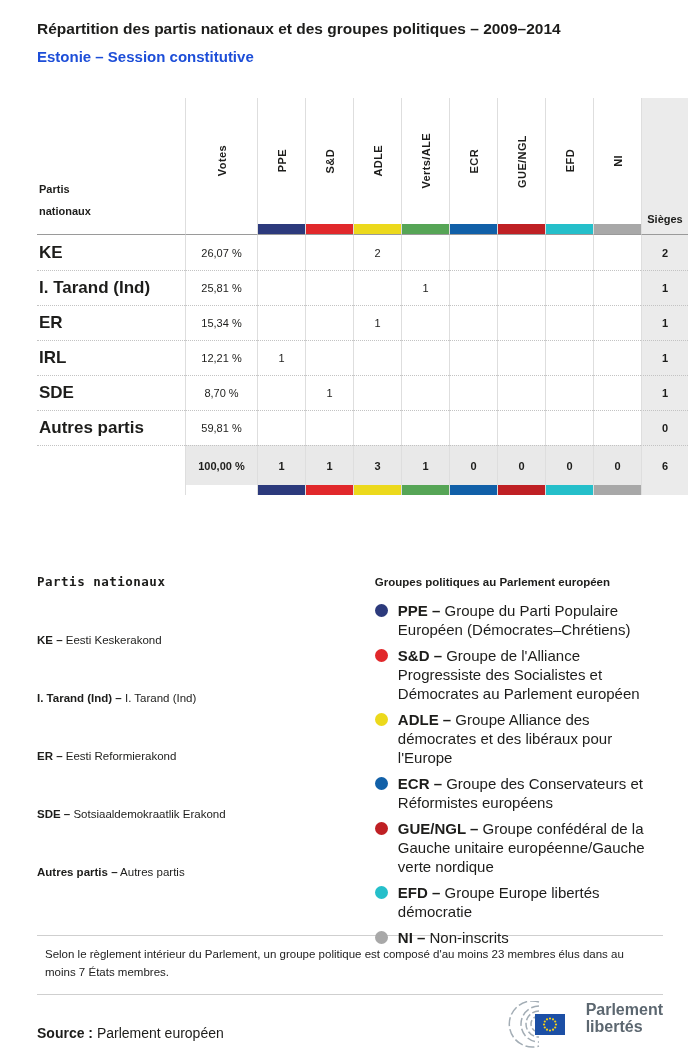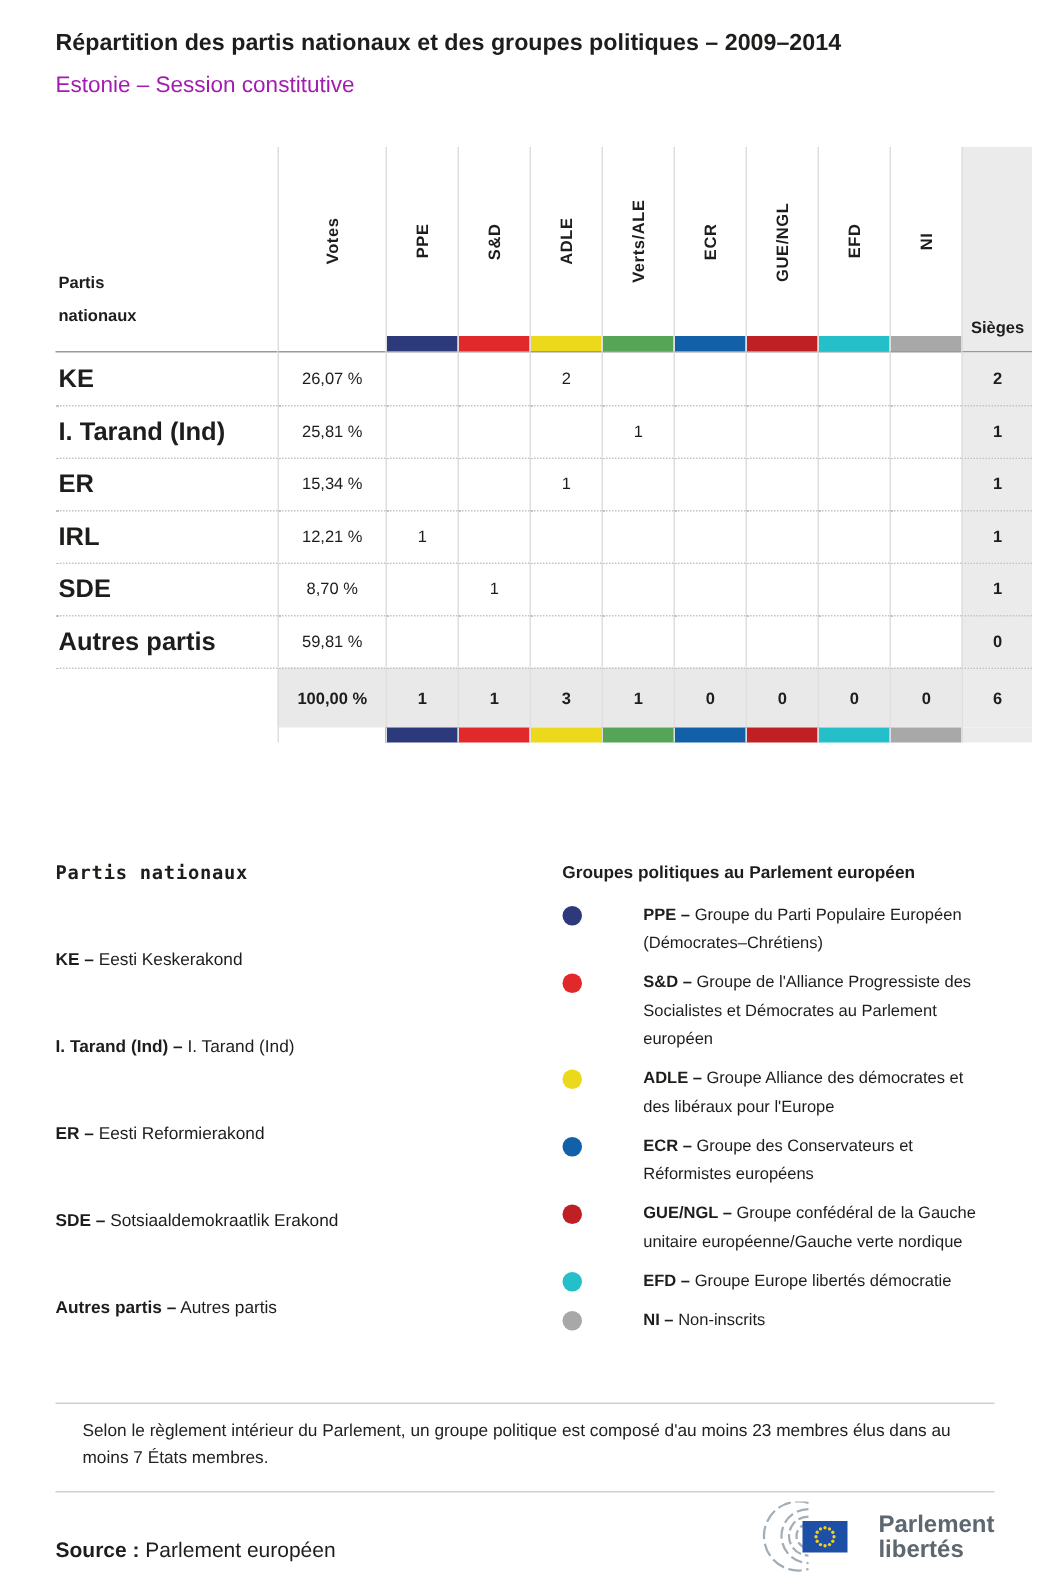--- a/index.html
+++ b/index.html
@@ -3,21 +3,21 @@
 <meta charset="utf-8">
 <style>
   * { box-sizing: border-box; }
   body {
     margin: 0; width: 700px; height: 1056px; background: #fff;
     font-family: "Liberation Sans", sans-serif; color: #1d1d1b; overflow: hidden;
   }
   .page { padding: 0 37px; }
 
   h1 { font-size: 15.5px; margin: 20px 0 0; font-weight: 700; }
-  h2 { font-size: 15px; font-weight: 400; margin: 10px 0 0; color: #a21caf; }
+  h2 { font-size: 15px; font-weight: 700; margin: 10px 0 0; color: #1d4ed8; }
 
   
   .grid {
     margin-top: 33px;
     display: grid;
     grid-template-columns: 148px 72px repeat(8, 48px) 47px;
     grid-template-rows: 137px repeat(6, 35px) 40px 10px;
     font-size: 11px;
   }
   .cell { min-width: 0; }
@@ -39,30 +39,30 @@
   .c-sieges { background: #ebebeb; display: flex; align-items: center; justify-content: center; font-weight: 700; }
   .t-bg { background: #e9e9e9; font-weight: 700; }
 
   
   .legends { display: flex; margin-top: 75px; height: 365px; }
   .legend-left { width: 340px; }
   .legend-left h3 { font-family: "DejaVu Sans Mono", monospace; font-size: 12.5px; letter-spacing: .5px; margin: 4px 0 16px; }
   .lp-item { font-size: 11.5px; line-height: 14px; margin-bottom: 9px; margin-top: 44px; }
   .legend-right { width: 290px; }
   .legend-right h3 { font-size: 11.5px; margin: 6px 0 13px; }
-  .lg-item { display: flex; font-size: 11px; line-height: 19px; margin-bottom: 7px; gap: 31px; }
+  .lg-item { display: flex; font-size: 15px; line-height: 19px; margin-bottom: 7px; }
   .lg-dot { width: 13px; height: 13px; border-radius: 50%; margin: 3px 10px 0 0; flex: none; }
 
   
   hr { border: none; border-top: 1px solid #cfcfcf; margin: 0; }
-  .note { font-size: 11.5px; line-height: 1.55; margin: 10px 18px 12px; color: #222; }
+  .note { font-size: 11.5px; line-height: 1.55; margin: 10px 8px 12px; color: #222; }
   .source-row { display: flex; justify-content: space-between; align-items: flex-end; margin-top: 6px; }
   .source { font-size: 14px; margin: 0 0 8px; font-weight: 400; }
   .source b { font-weight: 700; }
-  .logo { display: flex; align-items: center; gap: 9px; }
+  .logo { display: flex; gap: 9px; }
   .logo-text { font-weight: 700; font-size: 16px; line-height: 17px; color: #5c6770; }
 </style>
 </head>
 <body>
 
 <div class="page">
 
   <h1>Répartition des partis nationaux et des groupes politiques – 2009–2014</h1>
   <h2>Estonie – Session constitutive</h2>
 

